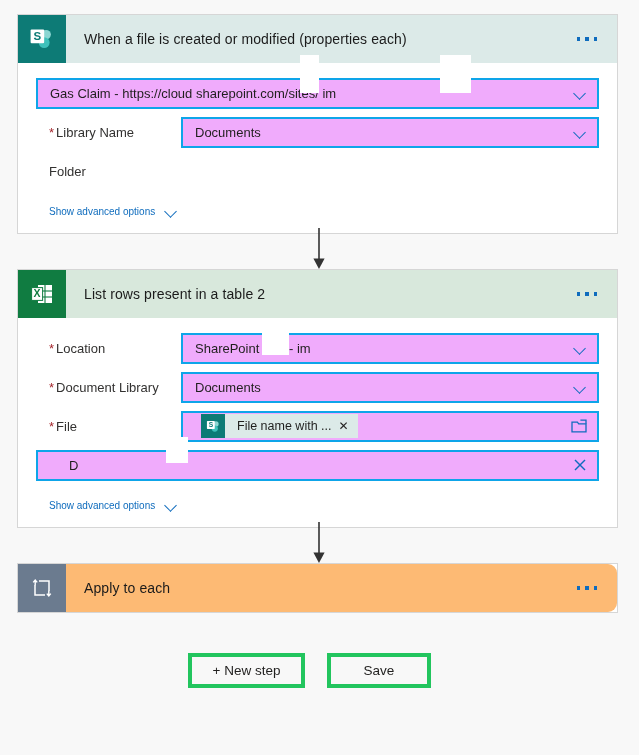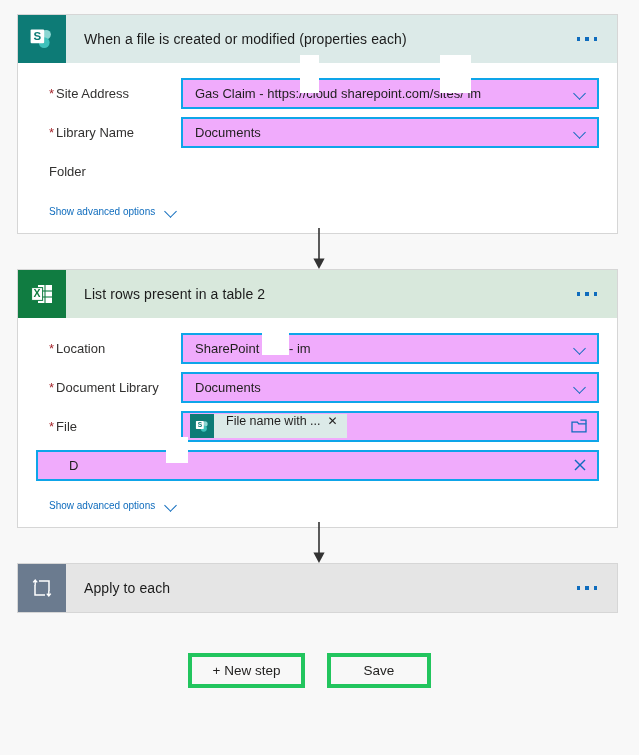--- a/index.html
+++ b/index.html
@@ -50,21 +50,21 @@
   }
   .ellipsis-btn i {
     display: block;
     width: 3.5px; height: 3.5px;
     background: #0f6cbd;
   }
 
   
   .hdr-sharepoint { background: #dceae8; }
   .hdr-excel      { background: #d8e8dc; }
-  .hdr-loop       { background: #e5e5e5; }
+  .hdr-loop       { background: #fdba74; border-radius: 9px; }
 
   .ico-sharepoint { background: #0d7b76; }
   .ico-excel      { background: #107c41; }
   .ico-loop       { background: #6b7b8f; }
 
   
   .card-body {
     background: #ffffff;
     padding: 14px 18px 0 18px;
   }
@@ -128,23 +128,23 @@
     width: 14px; height: 14px;
     color: #0f6cbd;
     font-size: 15px;
     line-height: 14px;
     text-align: center;
   }
 
   
   .chip {
     display: inline-flex;
-    align-items: flex-start;
+    align-items: center;
     height: 24px;
-    margin-left: 7px;
+    margin-left: 18px;
     background: #dceae8;
   }
   .chip-icon {
     width: 24px; height: 24px;
     background: #0d7b76;
     display: flex; align-items: center; justify-content: center;
     flex: 0 0 24px;
   }
   .chip-label {
     font-size: 12.5px;
@@ -234,23 +234,20 @@
       <div class="ellipsis-btn">
         <i></i>
         <i></i>
         <i></i>
       </div>
     </div>
 
     <div class="card-body">
 
       <div class="form-row">
-        <div class="form-label">
-          <span class="req">*</span><span>Site Address</span>
-        </div>
         <div class="field">
           <span class="field-text">Gas Claim - https://cloud         sharepoint.com/sites/          im</span>
           <span class="field-chevron"></span>
         </div>
       </div>
 
       <div class="form-row">
         <div class="form-label">
           <span class="req">*</span><span>Library Name</span>
         </div>

